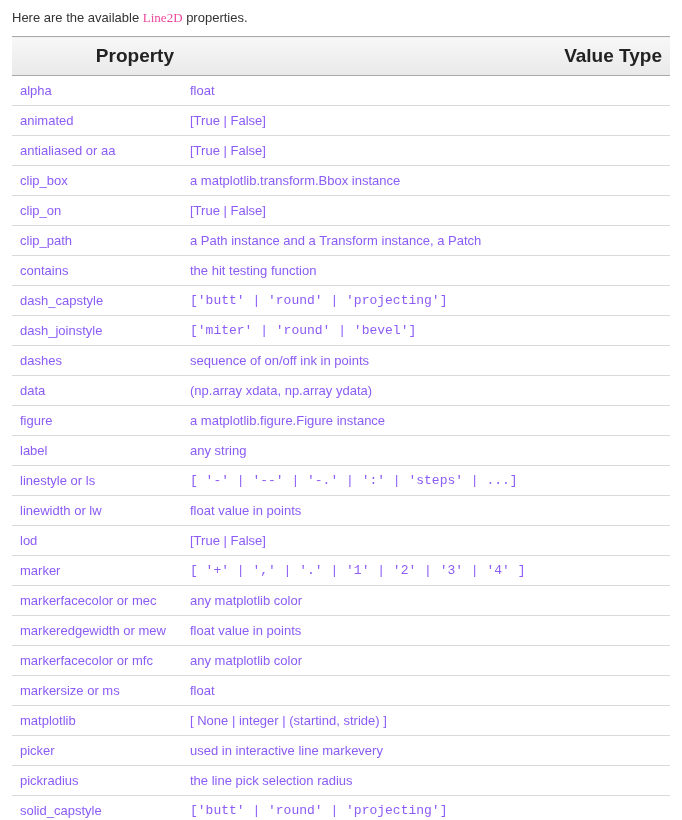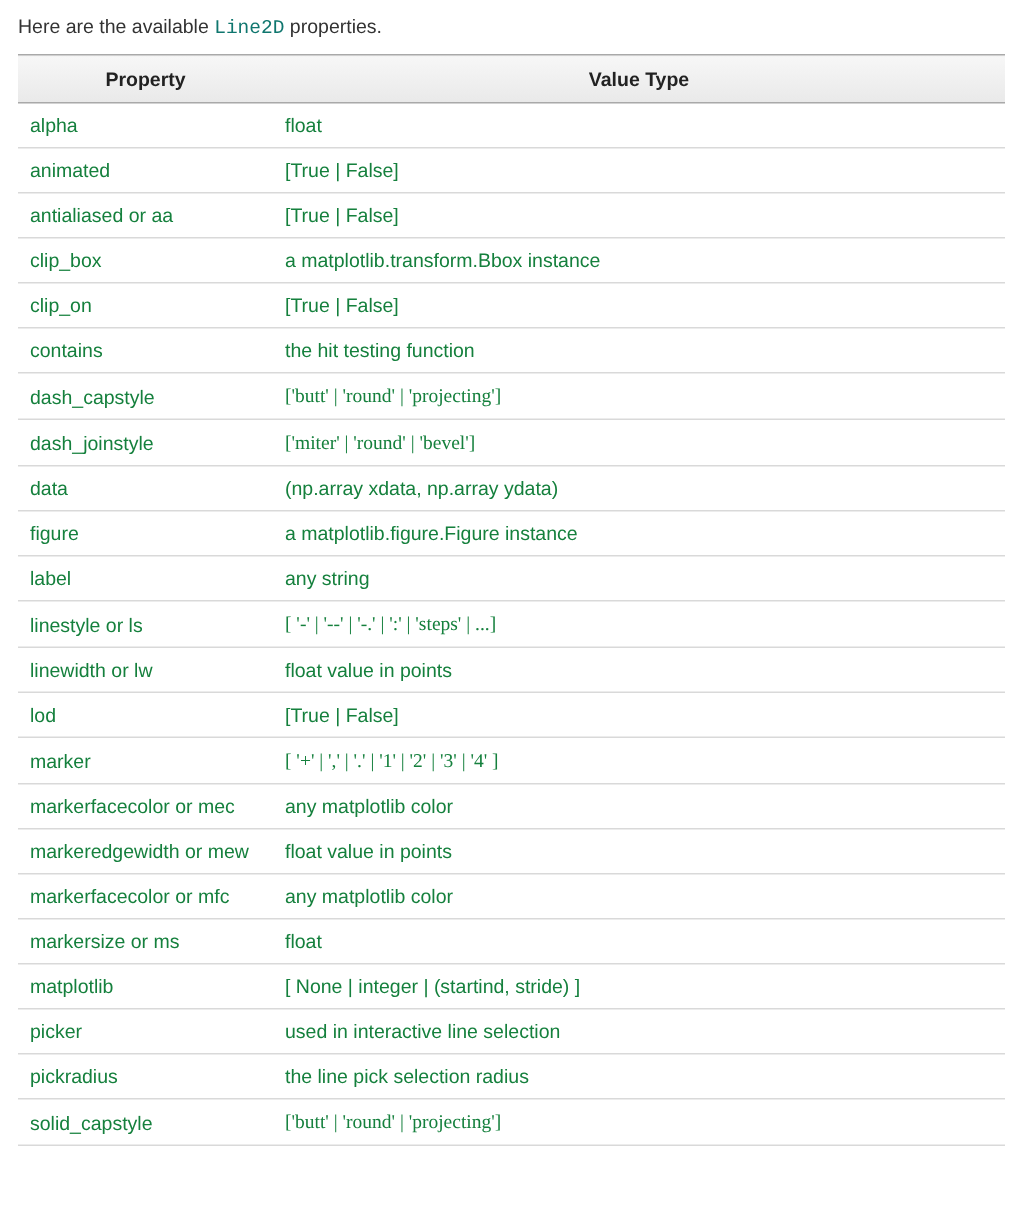--- a/index.html
+++ b/index.html
@@ -11,51 +11,51 @@
     color: #333;
     background: #fff;
     width: 682px;
   }
   .intro {
     margin: 2px 0 10px 0;
     font-size: 13px;
     color: #333;
   }
   .intro .code-inline {
-    font-family: Liberation Mono, monospace;
+    font-family: Liberation Serif, serif;
     font-size: 13px;
-    color: #0f766e;
+    color: #ec4899;
   }
   table.properties {
     border-collapse: collapse;
     width: 100%;
   }
   table.properties thead th {
-    text-align: center;
+    text-align: right;
     font-weight: 700;
-    font-size: 13px;
+    font-size: 19px;
     padding: 8px 8px;
     border-top: 1px solid #a9a9a9;
     border-bottom: 1px solid #a9a9a9;
     background: linear-gradient(#f7f7f7, #e9e9e9);
     color: #222;
   }
   table.properties tbody td {
     padding: 7px 8px;
     border-bottom: 1px solid #d9d9d9;
     font-size: 13px;
     vertical-align: middle;
-    color: #15803d;
+    color: #8b5cf6;
     margin-left: 35px;
   }
   table.properties tbody td.prop-col {
     width: 170px;
   }
   .mono {
-    font-family: Liberation Serif, serif;
+    font-family: Liberation Mono, monospace;
     font-size: 12px;
     color: #333;
   }
 </style>
 </head>
 <body>
 
 <p class="intro">
   <span>Here are the available </span><span class="code-inline">Line2D</span><span> properties.</span>
 </p>
@@ -82,30 +82,38 @@
       </tr>
       <tr>
         <td class="prop-col">clip_box</td>
         <td>a matplotlib.transform.Bbox instance</td>
       </tr>
       <tr>
         <td class="prop-col">clip_on</td>
         <td>[True | False]</td>
       </tr>
       <tr>
+        <td class="prop-col">clip_path</td>
+        <td>a Path instance and a Transform instance, a Patch</td>
+      </tr>
+      <tr>
         <td class="prop-col">contains</td>
         <td>the hit testing function</td>
       </tr>
       <tr>
         <td class="prop-col">dash_capstyle</td>
         <td class="mono">['butt' | 'round' | 'projecting']</td>
       </tr>
       <tr>
         <td class="prop-col">dash_joinstyle</td>
         <td class="mono">['miter' | 'round' | 'bevel']</td>
+      </tr>
+      <tr>
+        <td class="prop-col">dashes</td>
+        <td>sequence of on/off ink in points</td>
       </tr>
       <tr>
         <td class="prop-col">data</td>
         <td>(np.array xdata, np.array ydata)</td>
       </tr>
       <tr>
         <td class="prop-col">figure</td>
         <td>a matplotlib.figure.Figure instance</td>
       </tr>
       <tr>
@@ -143,21 +151,21 @@
       <tr>
         <td class="prop-col">markersize or ms</td>
         <td>float</td>
       </tr>
       <tr>
         <td class="prop-col">matplotlib</td>
         <td>[ None | integer | (startind, stride) ]</td>
       </tr>
       <tr>
         <td class="prop-col">picker</td>
-        <td>used in interactive line selection</td>
+        <td>used in interactive line markevery</td>
       </tr>
       <tr>
         <td class="prop-col">pickradius</td>
         <td>the line pick selection radius</td>
       </tr>
       <tr>
         <td class="prop-col">solid_capstyle</td>
         <td class="mono">['butt' | 'round' | 'projecting']</td>
       </tr>
     </tbody>

